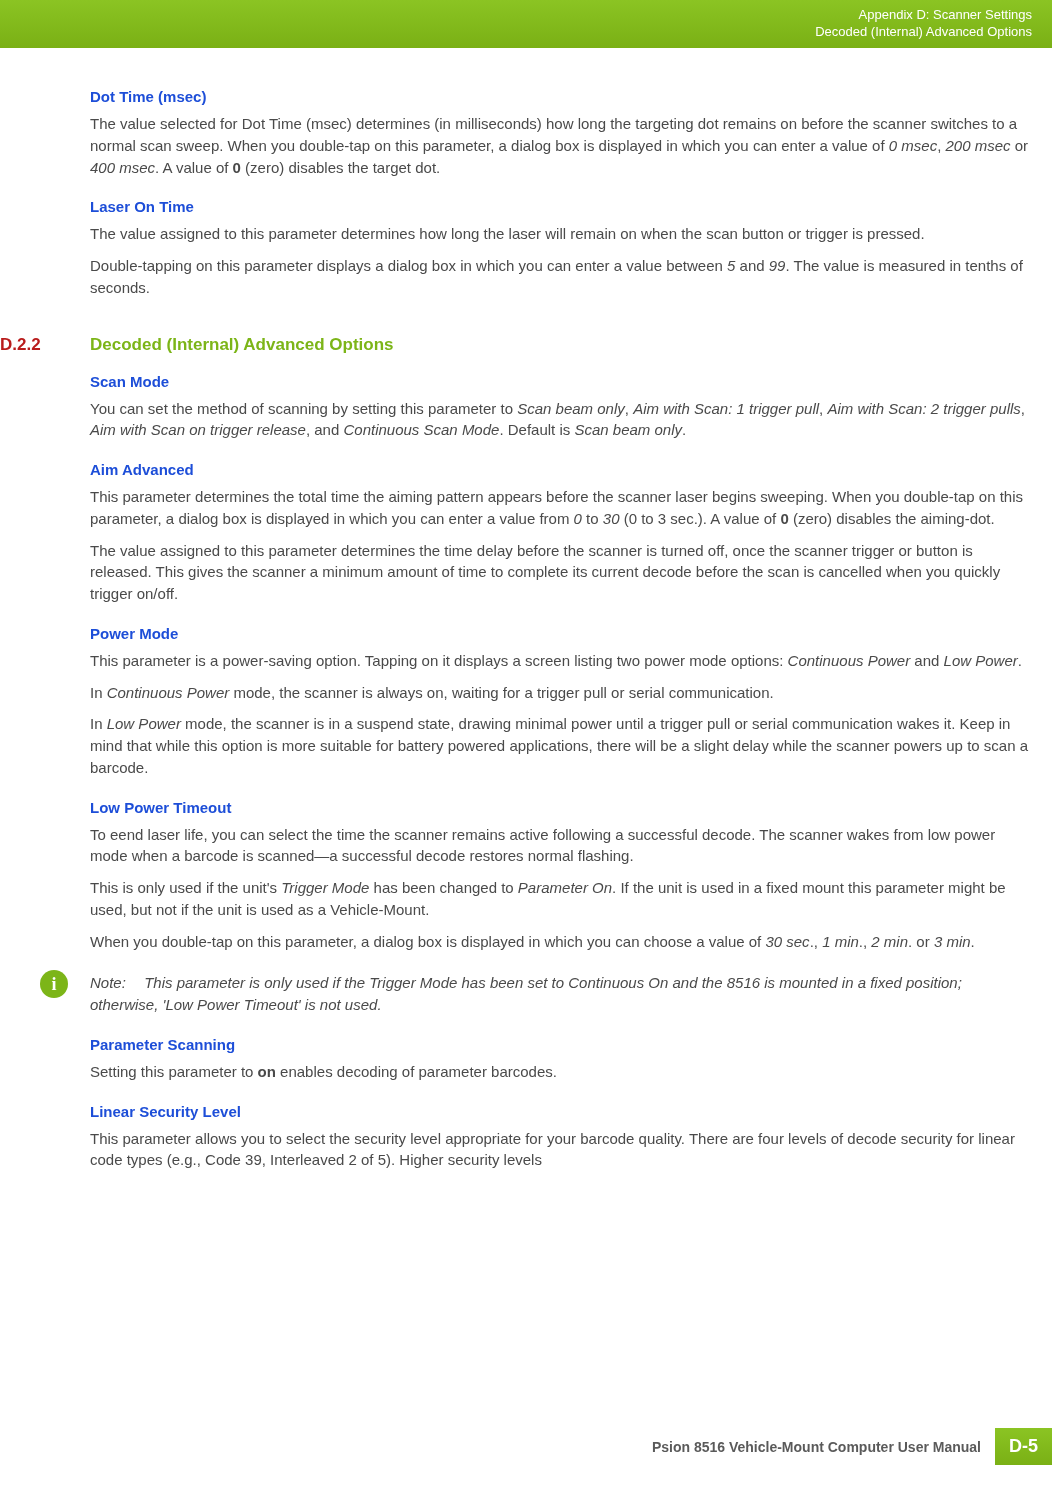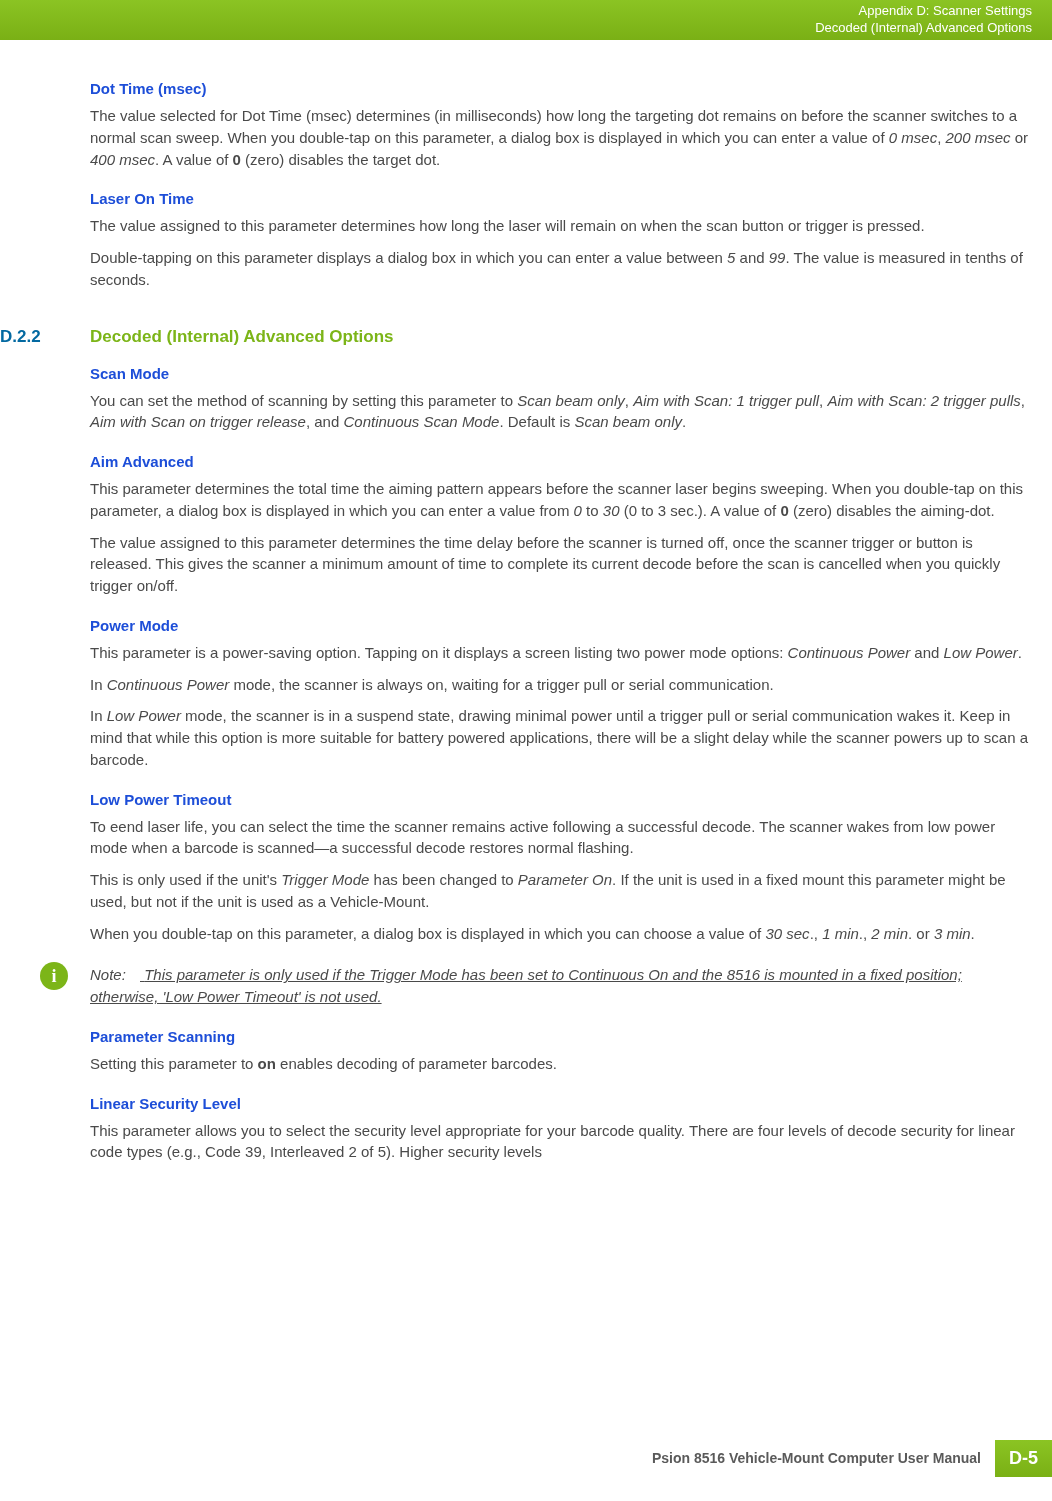--- a/index.html
+++ b/index.html
@@ -7,21 +7,21 @@
     font-family: Arial, Helvetica, sans-serif;
     width: 1052px;
     height: 1501px;
     background: #fff;
     color: #4a4a4a;
     position: relative;
   }
   .header-bar {
     background: #7cb518;
     background: linear-gradient(to bottom, #8bc423 0%, #7ab015 100%);
-    height: 40px;
+    height: 48px;
     display: flex;
     justify-content: flex-end;
     align-items: center;
     padding-right: 20px;
   }
   .header-text {
     color: #fff;
     font-size: 13px;
     text-align: right;
     line-height: 1.3;
@@ -47,21 +47,21 @@
   .body-text .bold { font-weight: bold; }
   .section-row {
     display: flex;
     align-items: baseline;
     margin-top: 36px;
     margin-bottom: 18px;
     margin-left: -90px;
   }
   .section-number {
     width: 90px;
-    color: #0369a1;
+    color: #b91c1c;
     font-weight: bold;
     font-size: 17px;
     flex-shrink: 0;
   }
   .section-title {
     color: #7cb518;
     font-weight: bold;
     font-size: 17px;
   }
   .note-row {
@@ -83,29 +83,28 @@
     flex-shrink: 0;
     margin-right: 22px;
     font-family: serif;
   }
   .note-text {
     font-style: italic;
     font-size: 15px;
     line-height: 1.45;
     color: #4a4a4a;
     padding-top: 2px;
-    text-decoration: underline;
   }
   .note-label { font-style: italic; display: inline-block; width: 50px; }
   .footer {
     position: absolute;
-    bottom: 24px;
+    bottom: 36px;
     right: 0;
     display: flex;
-    align-items: flex-start;
+    align-items: center;
   }
   .footer-title {
     font-weight: bold;
     color: #5a5a5a;
     font-size: 14px;
     padding: 10px 14px;
   }
   .footer-page {
     background: #7cb518;
     background: linear-gradient(to bottom, #8bc423 0%, #7ab015 100%);

